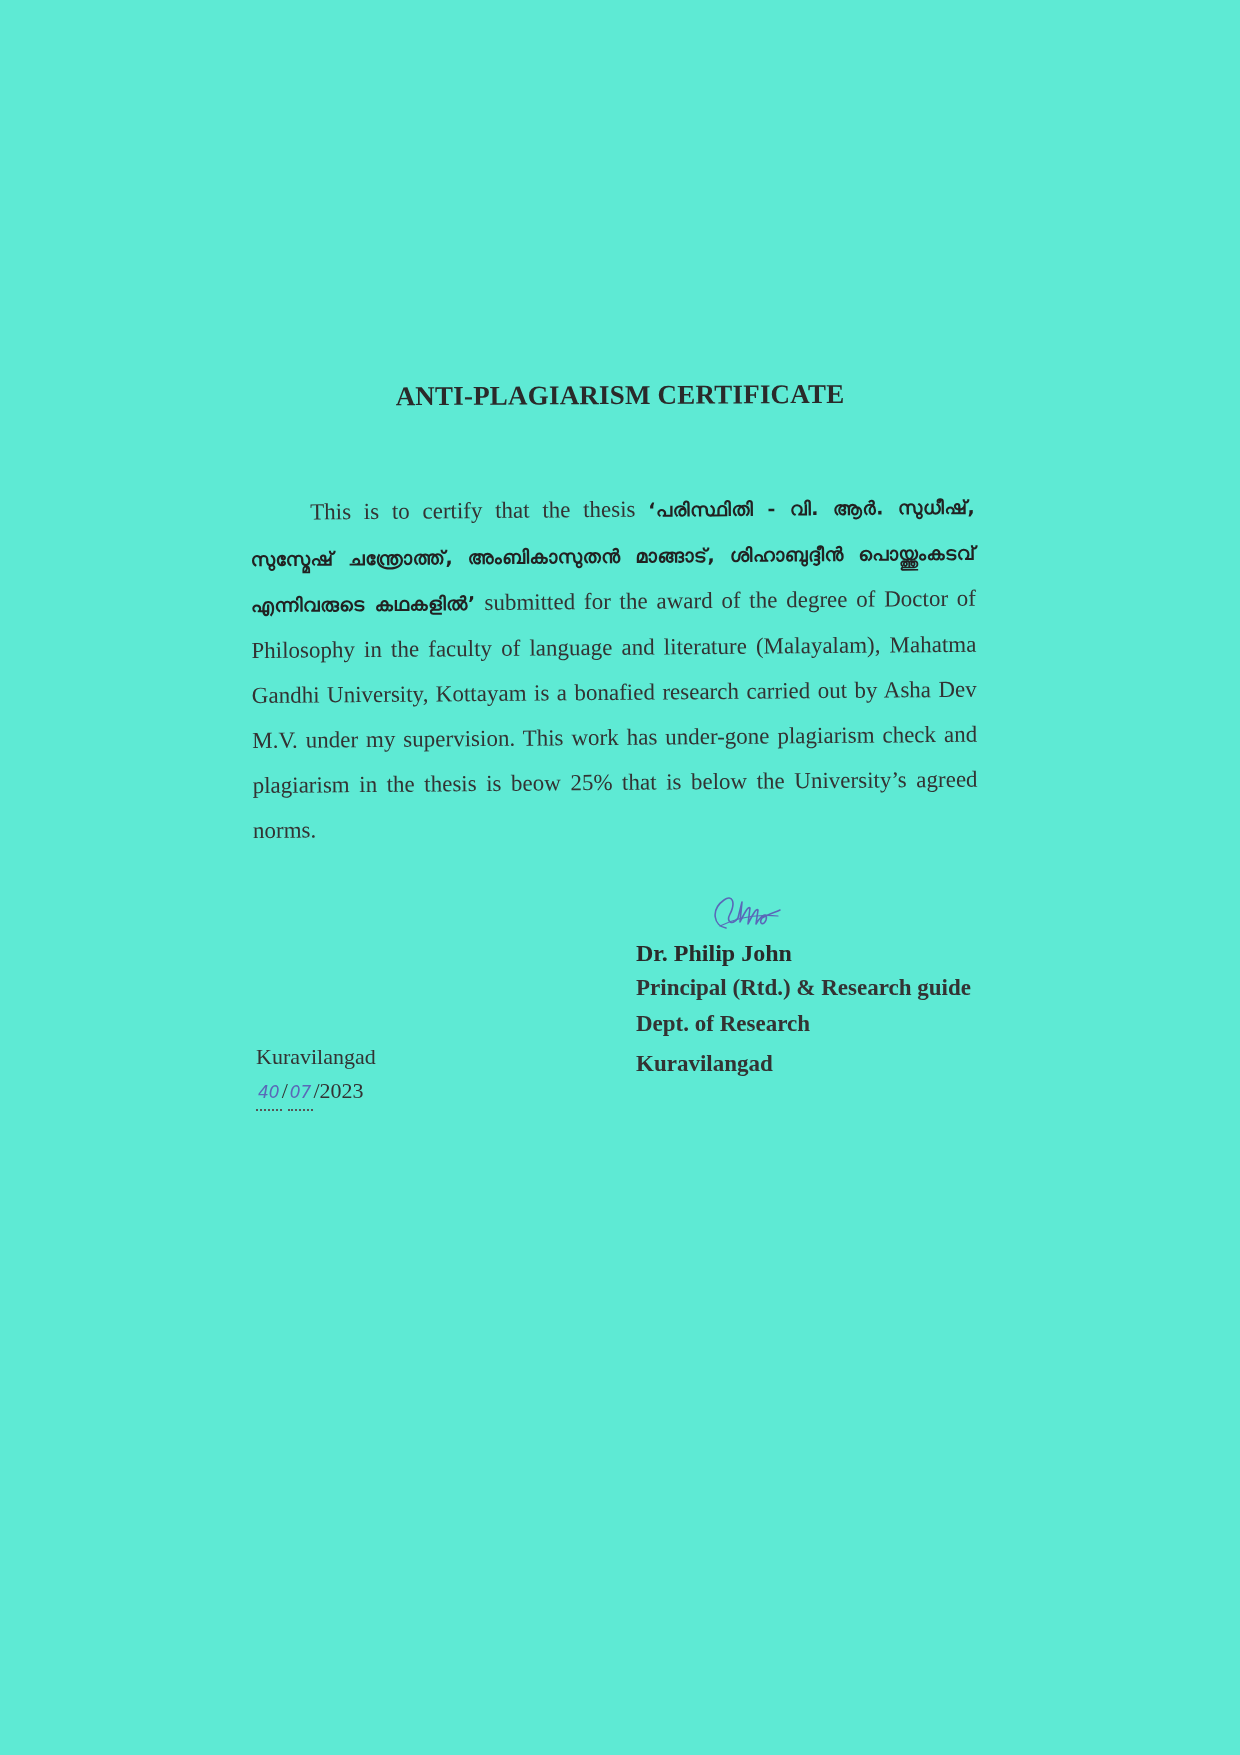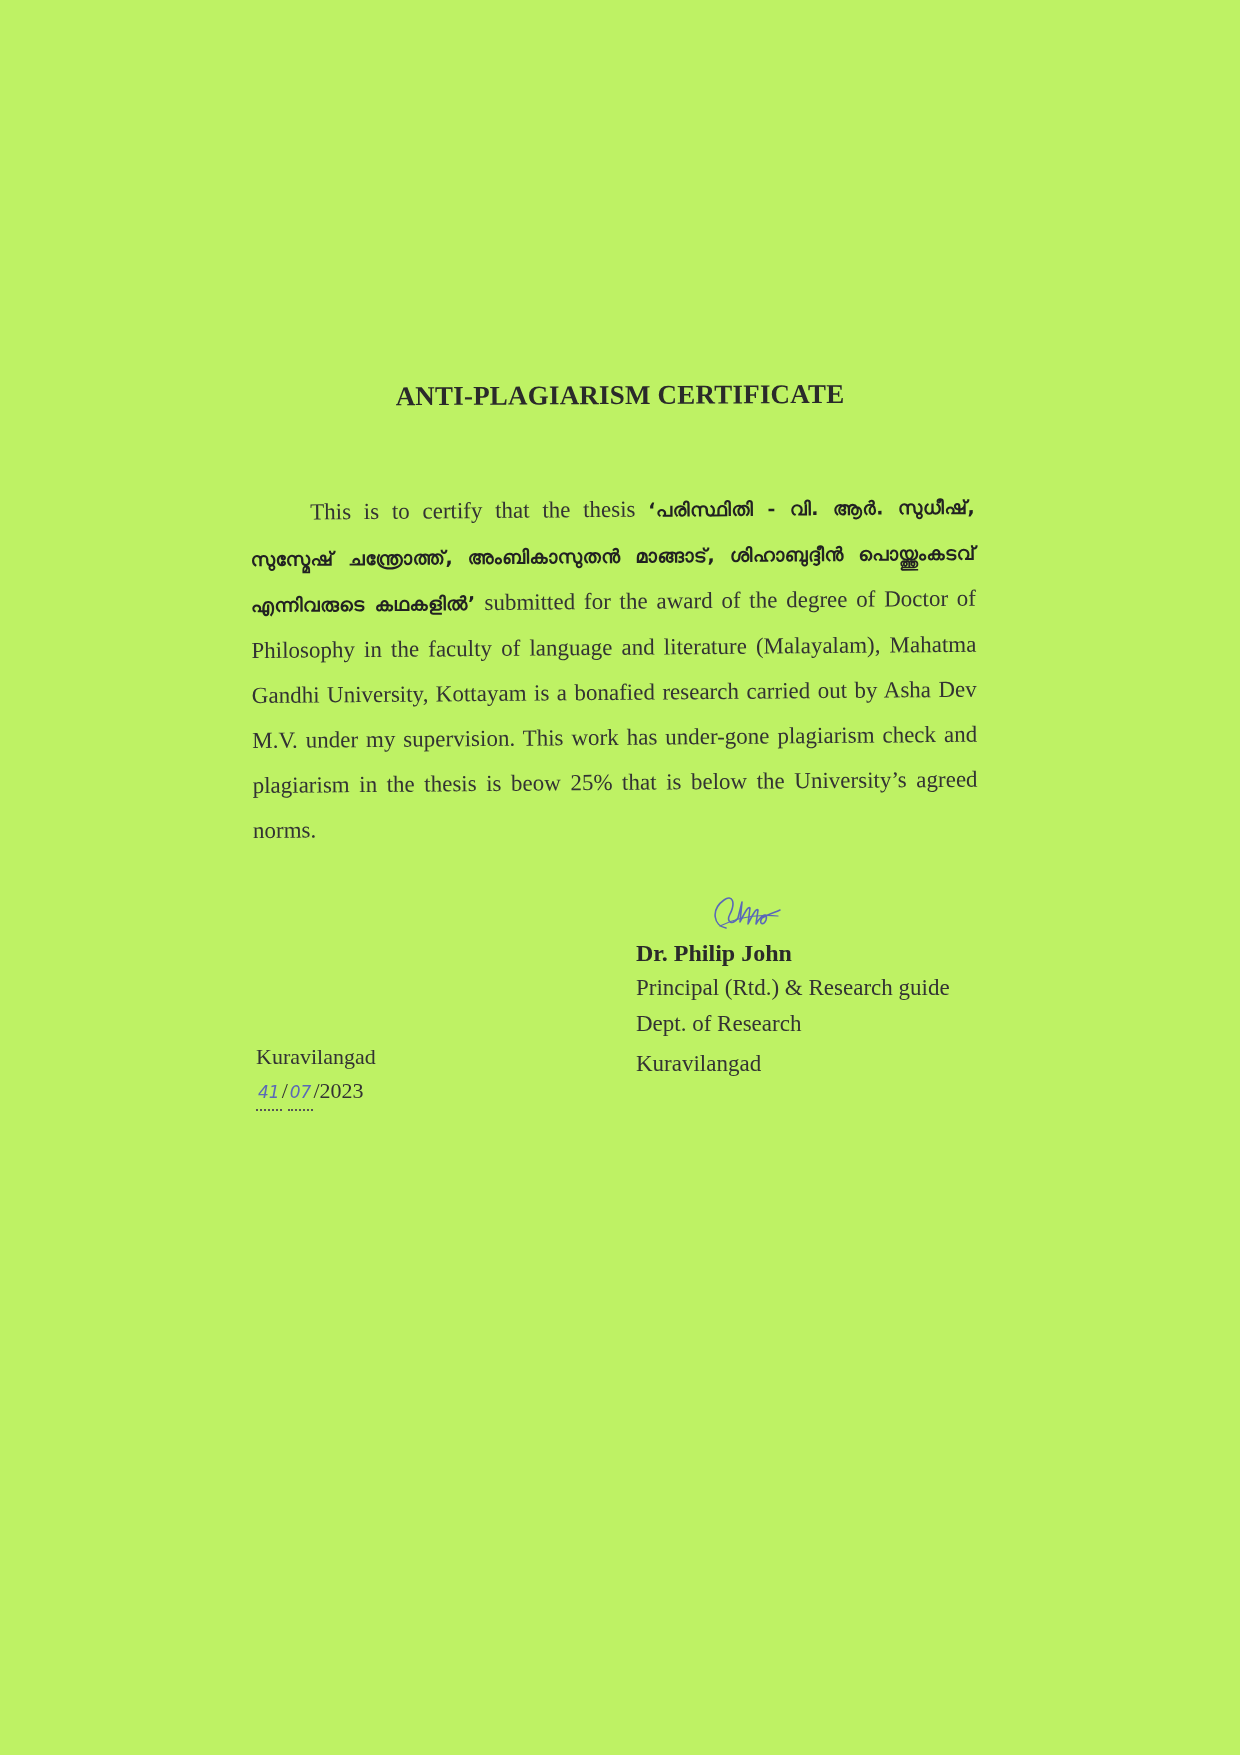--- a/index.html
+++ b/index.html
@@ -11,21 +11,21 @@
       width: 1240px;
       height: 1755px;
       position: relative;
       overflow: hidden;
       font-family: "Liberation Serif", "DejaVu Serif", serif;
       color: #2b2b2b;
     }
     .page {
       position: absolute;
       inset: 0;
-      background: #bef264;
+      background: #5eead4;
     }
     .title {
       position: absolute;
       top: 380px;
       left: 0;
       width: 1240px;
       text-align: center;
       font-size: 27px;
       font-weight: bold;
       letter-spacing: 0.2px;
@@ -93,40 +93,41 @@
     }
     .sig-name {
       font-size: 24px;
       font-weight: bold;
       color: #2a2a2a;
       line-height: 34px;
     }
     .sig-line {
       font-size: 23px;
       line-height: 36px;
+      font-weight: bold;
     }
     .sig-line.last {
       margin-top: 4px;
     }
   </style>
 </head>
 <body>
 
 <div class="page">
 
   <div class="title">ANTI-PLAGIARISM CERTIFICATE</div>
 
   <div class="body-text">
     <span class="indent"></span><span>This is to certify that the thesis </span><span class="ml">‘പരിസ്ഥിതി - വി. ആർ. സുധീഷ്, സുസ്മേഷ് ചന്ത്രോത്ത്, അംബികാസുതൻ മാങ്ങാട്, ശിഹാബുദ്ദീൻ പൊയ്ത്തുംകടവ് എന്നിവരുടെ കഥകളിൽ’</span><span> submitted for the award of the degree  of Doctor of Philosophy in the faculty of language and literature (Malayalam), Mahatma Gandhi University, Kottayam is a bonafied research carried out by Asha Dev M.V. under my supervision. This work has under-gone plagiarism check and plagiarism in the thesis is beow 25% that is below the University’s agreed norms.</span>
   </div>
 
   <div class="left-block">
     <div>Kuravilangad</div>
     <div class="date-line">
-      <span class="date-hand">41</span>
+      <span class="date-hand">40</span>
       <span class="date-sep">/</span>
       <span class="date-hand">07</span>
       <span class="date-sep">/2023</span>
     </div>
   </div>
 
   <div class="right-block">
     <div class="signature" title="handwritten signature">
       <svg width="120" height="48" viewBox="0 0 120 48">
         <path d="M30 40 C 18 38, 14 22, 28 12 C 36 6, 40 14, 34 26 C 30 34, 36 38, 42 30 L 46 14 L 44 34 C 48 26, 52 18, 54 20 L 52 36 C 56 28, 60 20, 62 22 L 60 36 C 66 26, 72 24, 70 32 C 68 38, 62 36, 66 30 C 72 26, 80 24, 84 22" fill="none" stroke="#5a68b8" stroke-width="1.6" stroke-linecap="round" stroke-linejoin="round"></path>

